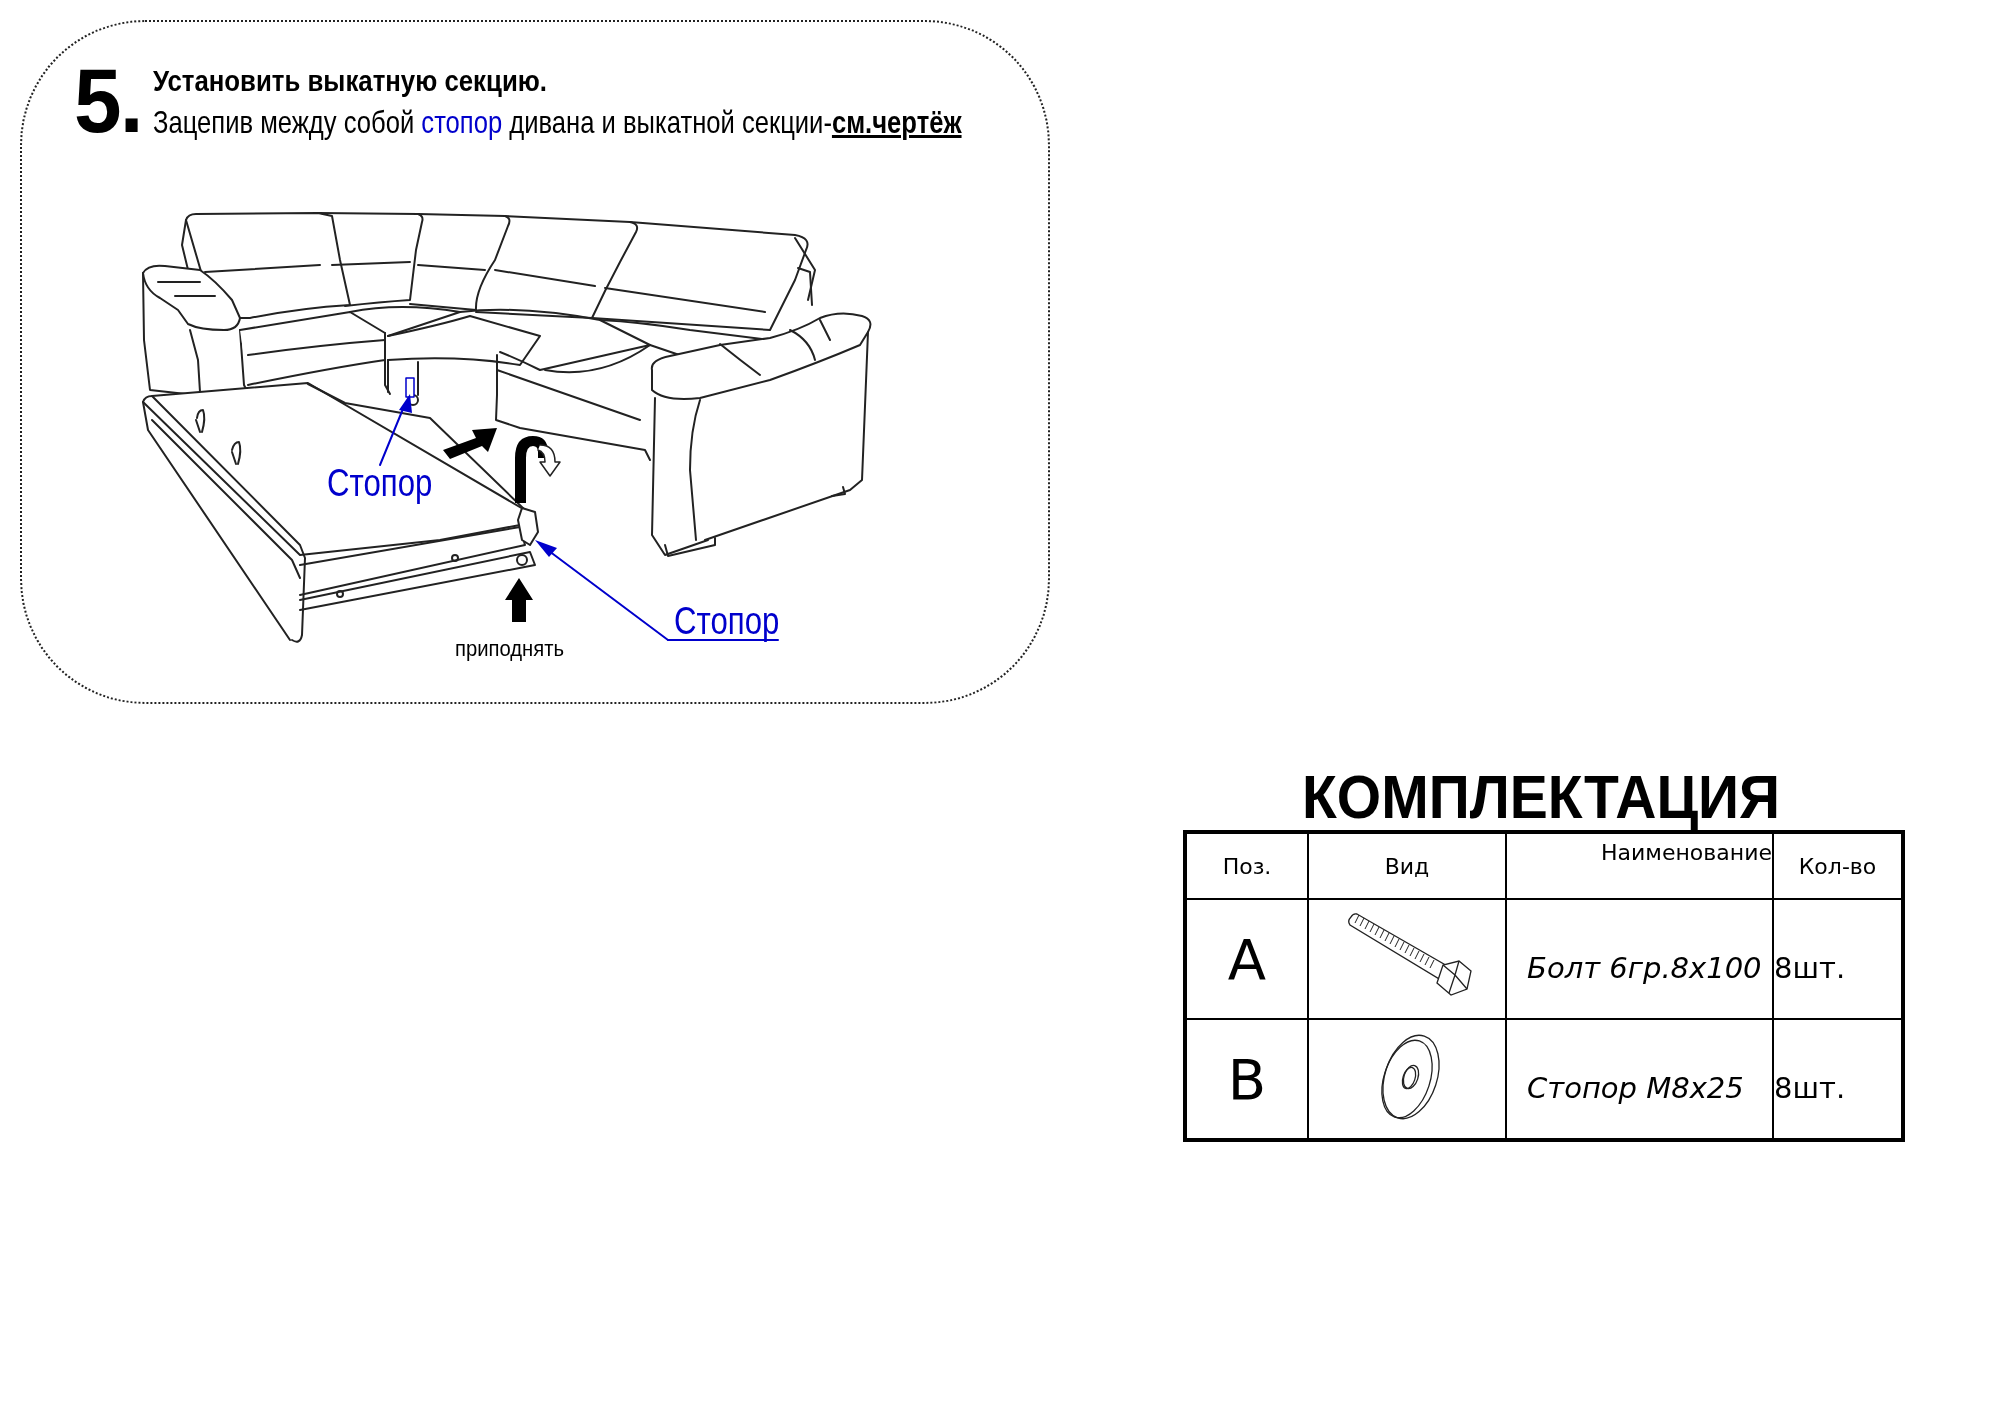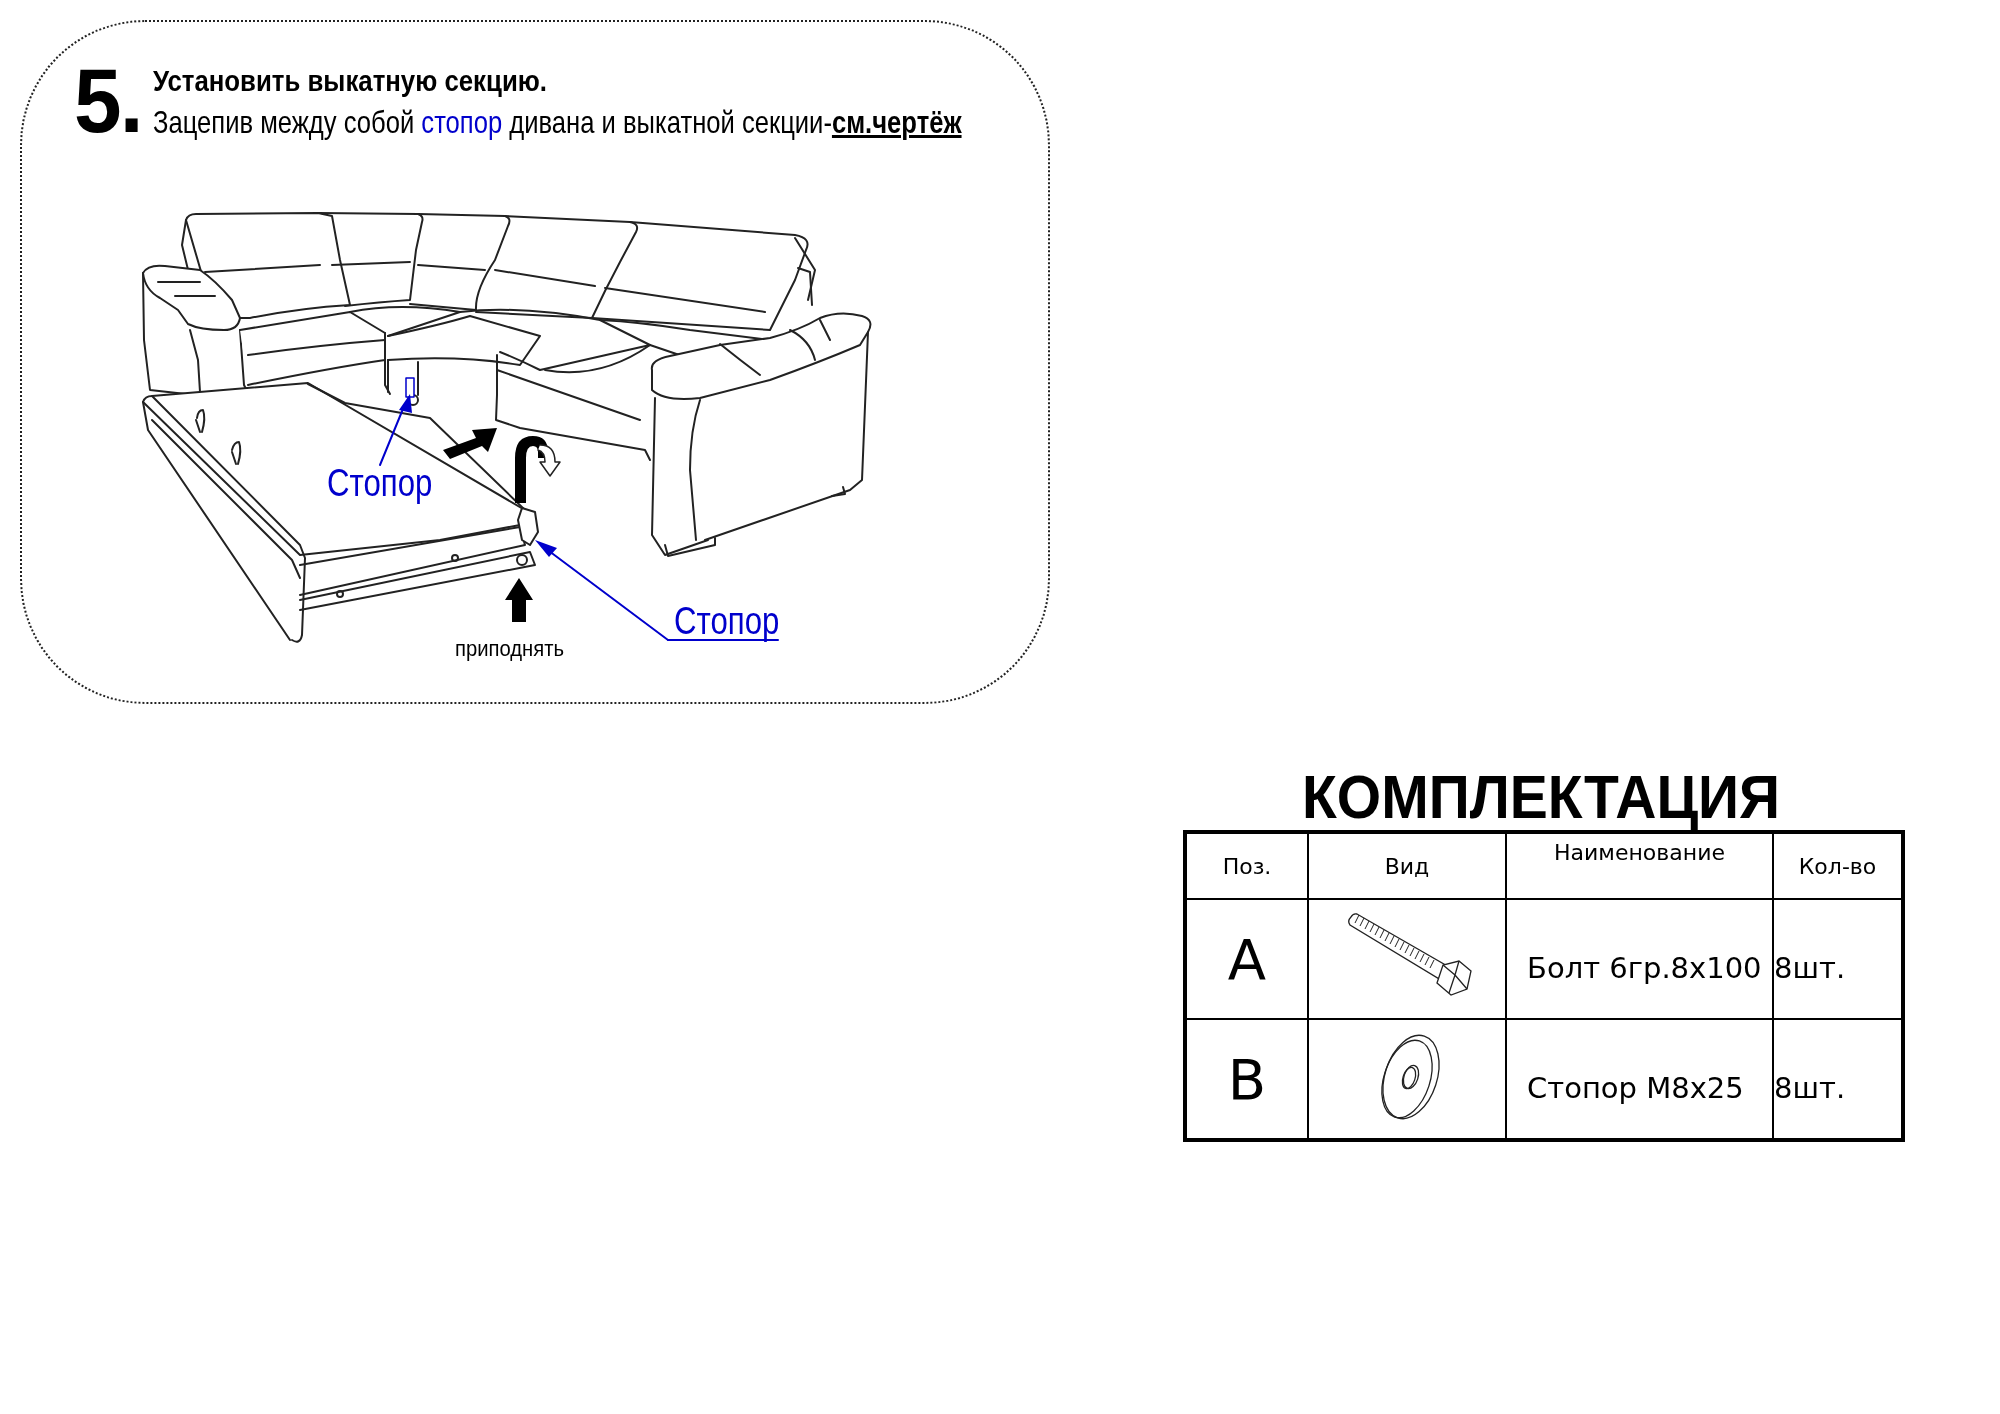--- a/index.html
+++ b/index.html
@@ -23,21 +23,21 @@
   .kit-title { position: absolute; left: 1302px; top: 766px; font-size: 62px; font-weight: bold;
                line-height: 1; white-space: nowrap; transform: scaleX(0.92); transform-origin: left top; }
   table.kit { position: absolute; left: 1183px; top: 830px; border-collapse: collapse;
               font-family: "DejaVu Sans", sans-serif; }
   table.kit td, table.kit th { border: 2px solid #000; padding: 0; font-weight: normal; }
   table.kit { border: 4px solid #000; }
   .kit th { height: 58px; font-size: 22px; vertical-align: middle; }
   .kit td { height: 100px; }
   .c1 { width: 120px; } .c2 { width: 196px; } .c3 { width: 265px; } .c4 { width: 127px; }
   .pos { font-size: 56px; text-align: center; }
-  .name { font-size: 29px; padding-left: 20px !important; padding-top: 18px !important; }
+  .name { font-size: 29px; padding-left: 20px !important; padding-top: 18px !important; font-style: italic; }
   .qty { font-size: 29px; text-align: left; padding-top: 18px !important; }
 </style>
 </head>
 <body>
 
 <div class="frame"></div>
 
 <div class="step-num">5.</div>
 <div class="step-title">Установить выкатную секцию.</div>
 <div class="step-desc"><span>Зацепив между собой </span><span class="hl">стопор</span><span> дивана и выкатной секции-</span><span class="ref">см.чертёж</span></div>
@@ -128,21 +128,21 @@
 <div class="lbl-blue" style="left:674px; top:602px;">Стопор</div>
 <div class="lbl-small" style="left:455px; top:638px;">приподнять</div>
 
 <div class="kit-title">КОМПЛЕКТАЦИЯ</div>
 
 <table class="kit">
   <tbody>
       <tr>
     <th class="c1">Поз.</th>
     <th class="c2">Вид</th>
-    <th class="c3" style="vertical-align:top;padding-top:6px;">Наименование</th>
+    <th class="c3" style="vertical-align:top;padding-top:6px;text-align:right;">Наименование</th>
     <th class="c4">Кол-во</th>
   </tr>
   <tr>
     <td class="pos">A</td>
     <td style="text-align:center;">
       <svg width="196" height="100" viewBox="0 0 196 100" fill="none" stroke="#222" stroke-width="1.3">
         <path d="M42 10 Q38 14 41 18 L132 73 L140 60 L48 7 Q44 6 42 10 Z" fill="#fff"></path>
         <g stroke-width="1">
           <path d="M50 8 L46 16 M55 11 L51 19 M60 14 L56 22 M65 17 L61 25 M70 20 L66 28 M75 23 L71 31 M80 26 L76 34 M85 29 L81 37 M90 32 L86 40 M95 35 L91 43 M100 38 L96 46 M105 41 L101 49 M110 44 L106 52 M115 47 L111 55 M120 50 L116 58 M125 53 L121 61"></path>
         </g>

